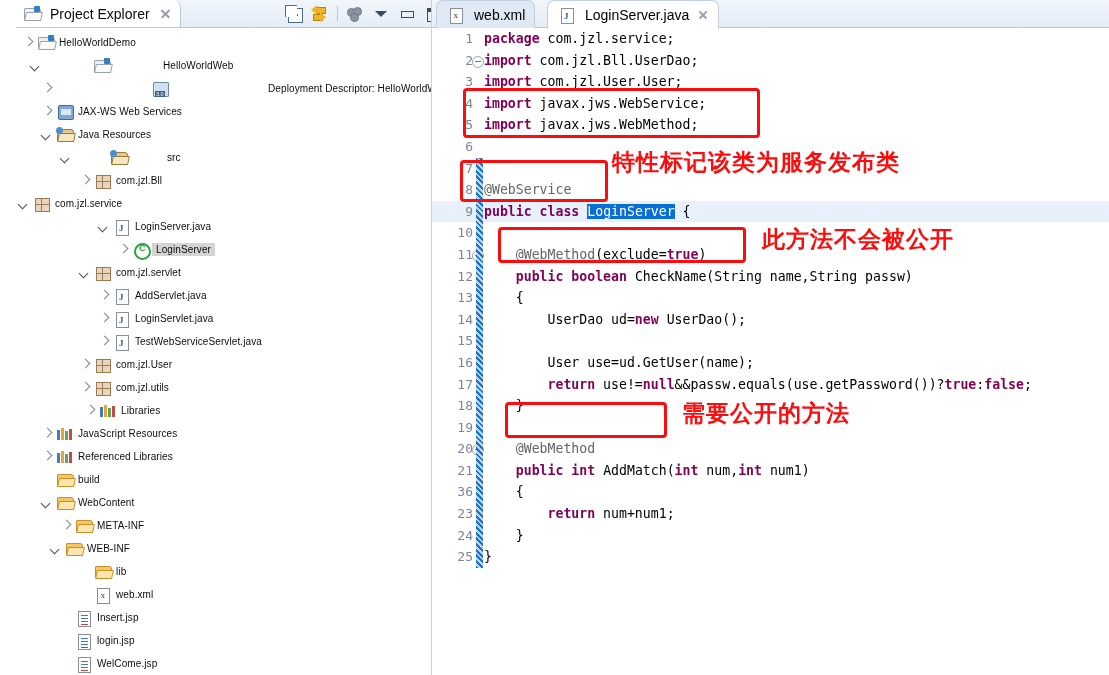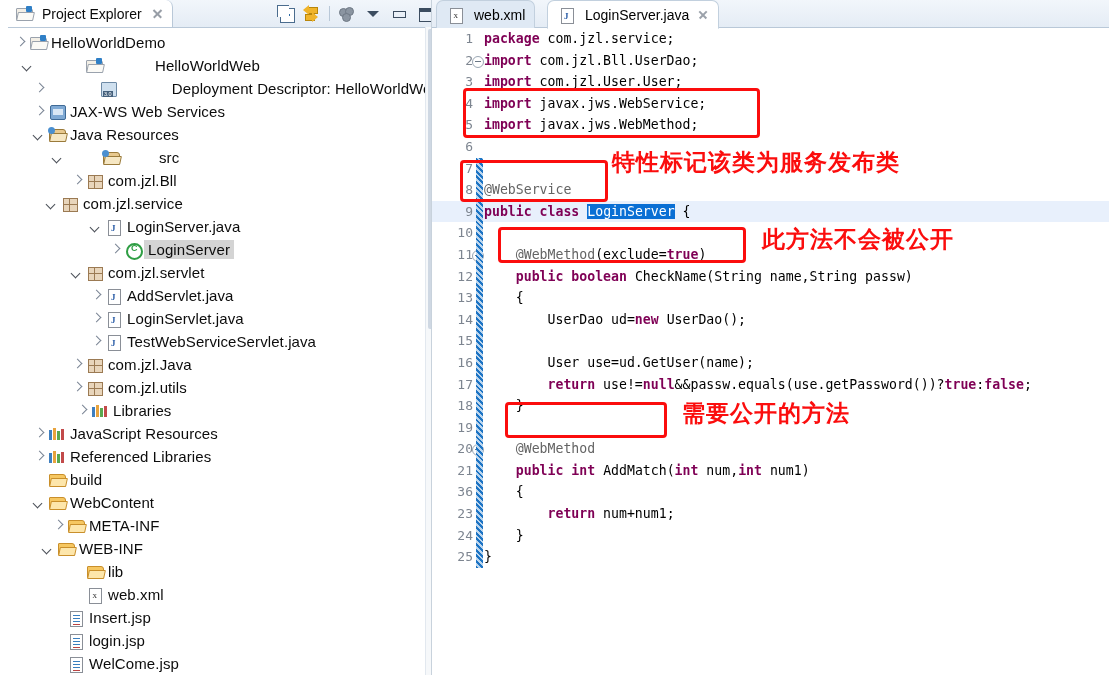--- a/index.html
+++ b/index.html
@@ -6,21 +6,21 @@
   body{
     width:1109px;height:675px;overflow:hidden;
     background:#ffffff;
     font-family:"Liberation Sans", sans-serif;
     font-size:13px;color:#000;
     -webkit-font-smoothing:antialiased;
   }
   .app{position:relative;width:1109px;height:675px;}
 
   
-  .explorer{position:absolute;left:8px;top:0;width:432px;height:675px;background:#fff;}
+  .explorer{position:absolute;left:16px;top:0;width:432px;height:675px;background:#fff;}
   .ex-tabbar{position:relative;height:27px;background:linear-gradient(to bottom,#f2f6fb,#e4ecf5);
              border-bottom:1px solid #b9c8d8;}
   .ex-tab{position:absolute;left:0;top:0;height:27px;display:flex;align-items:center;
           padding:0 8px 0 6px;background:#fff;
           border-top-right-radius:7px;border-right:1px solid #b9c8d8;}
   .ex-tab-title{font-size:14px;color:#0a0a0a;margin-left:5px;white-space:nowrap;}
   .ex-close{margin-left:9px;width:13px;height:13px;position:relative;opacity:.62;}
   .ex-close:before,.ex-close:after{content:"";position:absolute;left:1px;top:6px;width:11px;height:1.6px;
         background:#5a6472;}
   .ex-close:before{transform:rotate(45deg);}
@@ -49,21 +49,21 @@
   .ic-min{width:11px;height:5px;border:1.4px solid #3c4d60;}
   
   .ic-max{width:13px;height:12px;border:1.4px solid #3c4d60;}
   .ic-max:before{content:"";position:absolute;left:0;top:0;width:13px;height:3px;background:#3c4d60;}
   
   .ic-dots{width:17px;height:14px;}
   .dot{position:absolute;width:7px;height:7px;border-radius:50%;background:#8b95a1;border:1px solid #6e7884;}
 
   .tree{position:relative;padding-top:3px;}
   .row{position:relative;height:23px;display:flex;align-items:center;white-space:nowrap;}
-  .row .lbl{font-size:15px;color:#0c0c0c;letter-spacing:.1px;}
+  .row .lbl{font-size:10px;color:#0c0c0c;letter-spacing:.1px;}
   .row .lbl.sel{background:#d4d4d4;padding:1px 4px;margin-left:-2px;}
   .twist{width:16px;height:16px;position:relative;flex:0 0 16px;}
   .twist.c:after{content:"";position:absolute;left:5px;top:3px;width:6px;height:6px;
         border-right:1.6px solid #7a8494;border-bottom:1.6px solid #7a8494;transform:rotate(-45deg);}
   .twist.o:after{content:"";position:absolute;left:3px;top:5px;width:6px;height:6px;
         border-right:1.6px solid #4a4f57;border-bottom:1.6px solid #4a4f57;transform:rotate(45deg);}
   .tico{width:20px;height:17px;position:relative;flex:0 0 20px;margin-right:3px;}
 
   
   .f-open{position:absolute;left:2px;top:3px;width:15px;height:11px;}
@@ -249,21 +249,21 @@
           </span>
           <span class="lbl">src</span>
         </div>
         <div class="row" style="padding-left: 61px;">
           <span class="twist c"></span>
           <span class="tico">
             <span class="pkg"></span>
           </span>
           <span class="lbl">com.jzl.Bll</span>
         </div>
-        <div class="row" style=" margin-left: 36px;">
+        <div class="row" style="">
           <span class="twist o"></span>
           <span class="tico">
             <span class="pkg"></span>
           </span>
           <span class="lbl">com.jzl.service</span>
         </div>
         <div class="row" style="padding-left: 80px;">
           <span class="twist o"></span>
           <span class="tico">
             <span class="jfile"></span>
@@ -303,21 +303,21 @@
           <span class="tico">
             <span class="jfile"></span>
           </span>
           <span class="lbl">TestWebServiceServlet.java</span>
         </div>
         <div class="row" style="padding-left: 61px;">
           <span class="twist c"></span>
           <span class="tico">
             <span class="pkg"></span>
           </span>
-          <span class="lbl">com.jzl.Java</span>
+          <span class="lbl">com.jzl.User</span>
         </div>
         <div class="row" style="padding-left: 61px;">
           <span class="twist c"></span>
           <span class="tico">
             <span class="pkg"></span>
           </span>
           <span class="lbl">com.jzl.utils</span>
         </div>
         <div class="row" style="padding-left: 66px;">
           <span class="twist c"></span>

